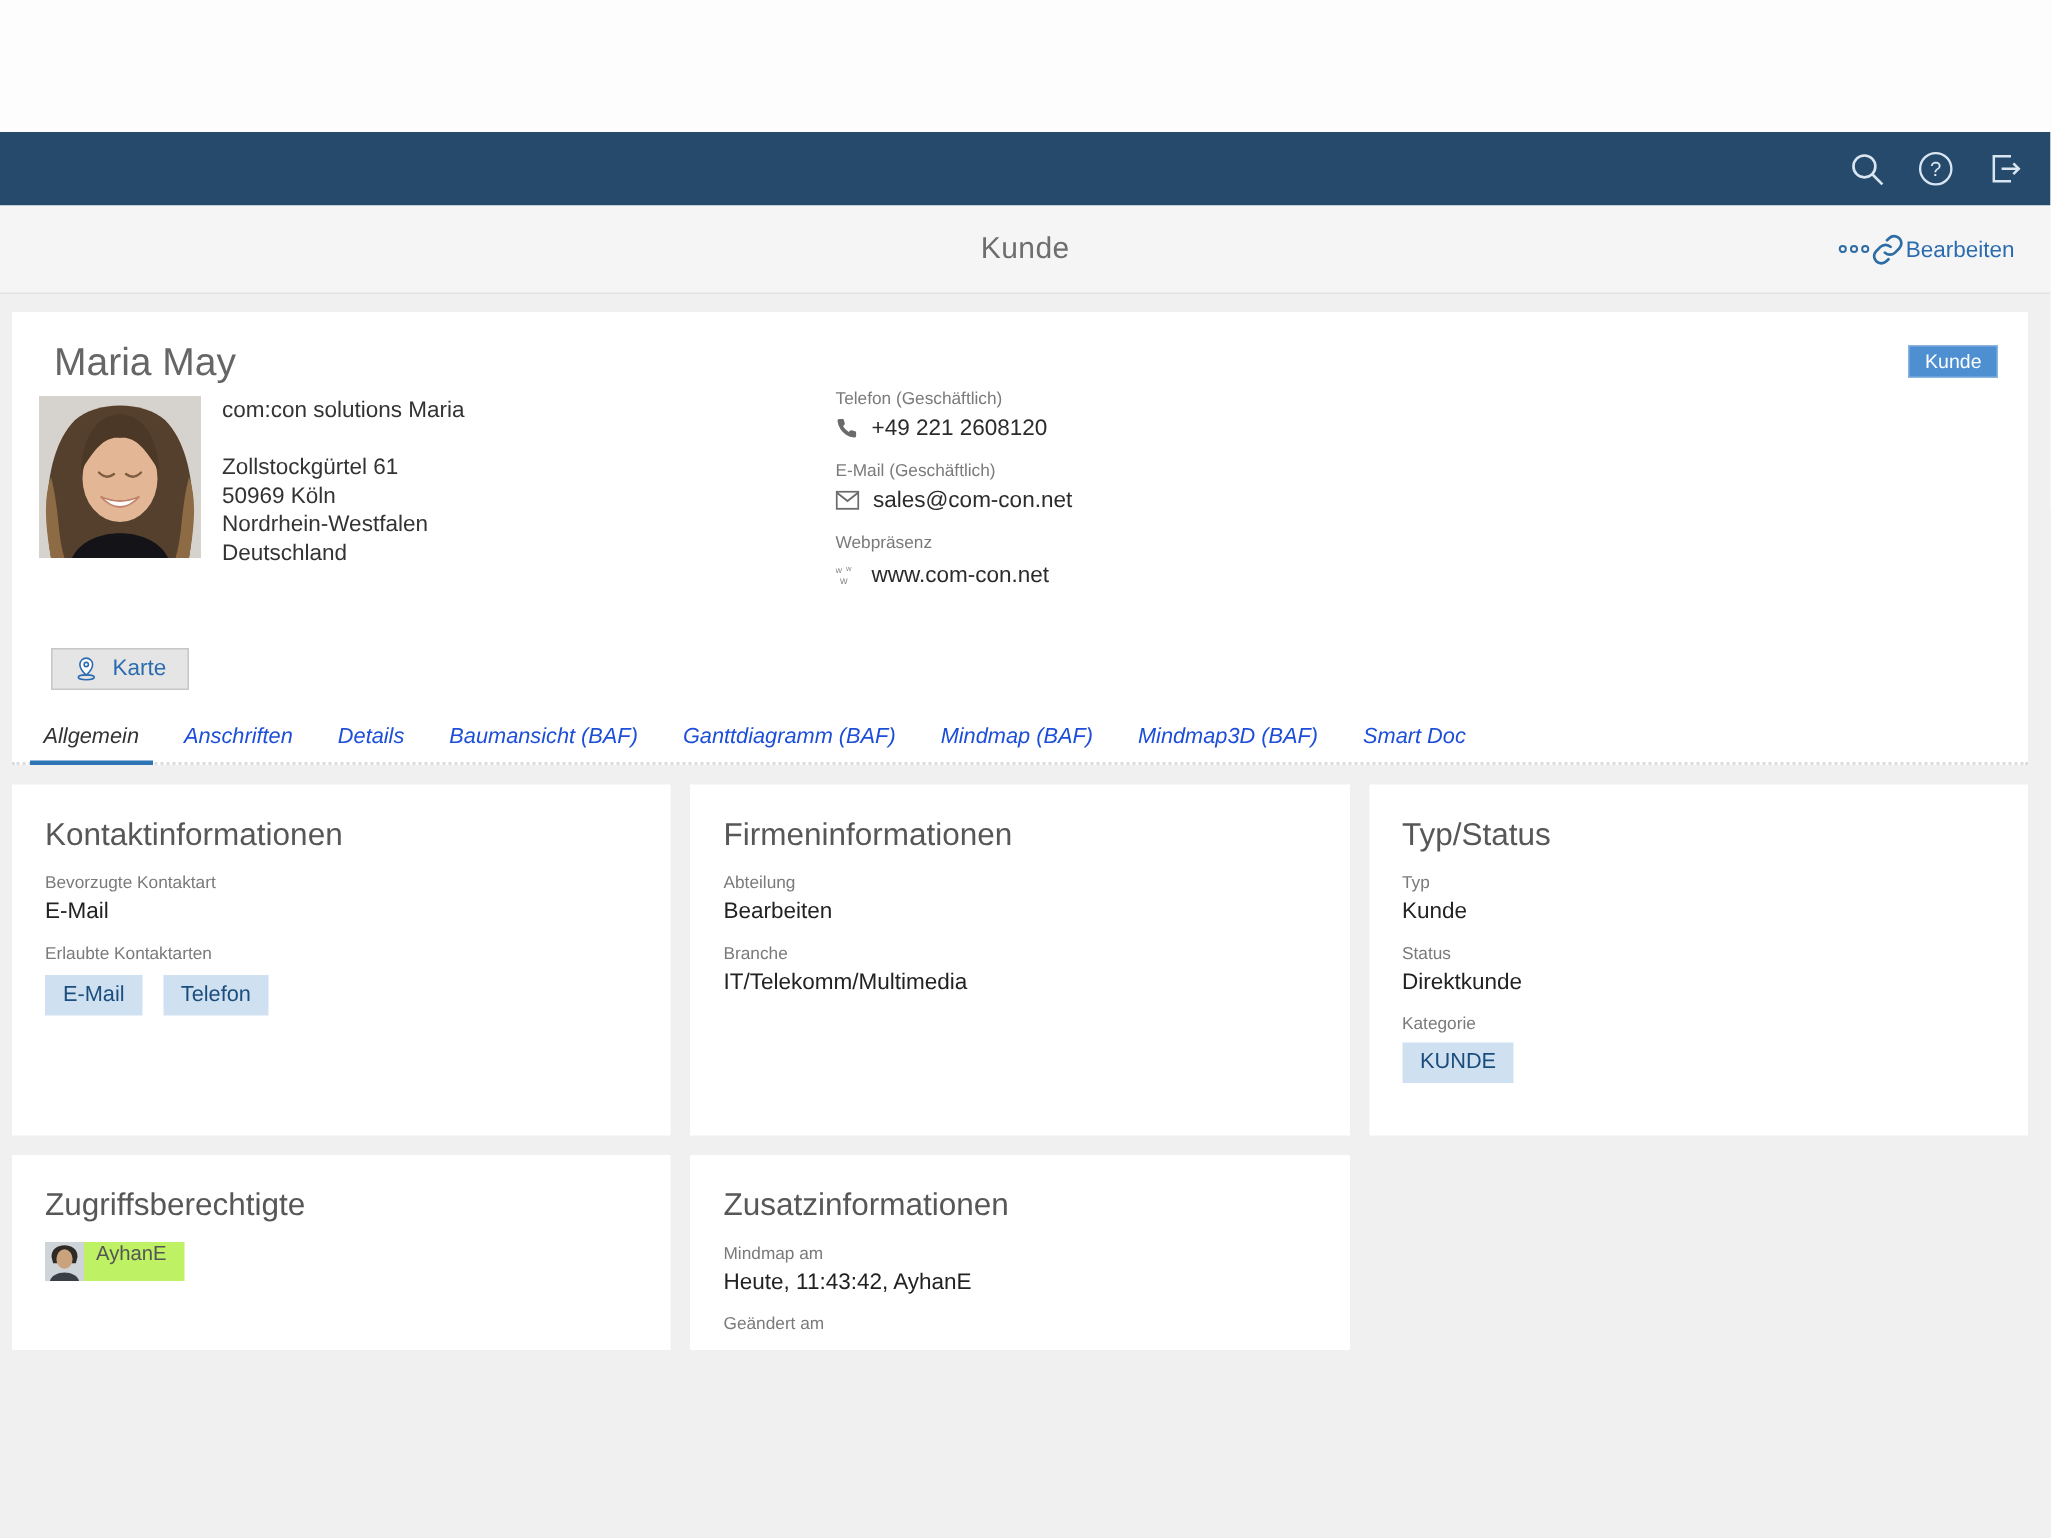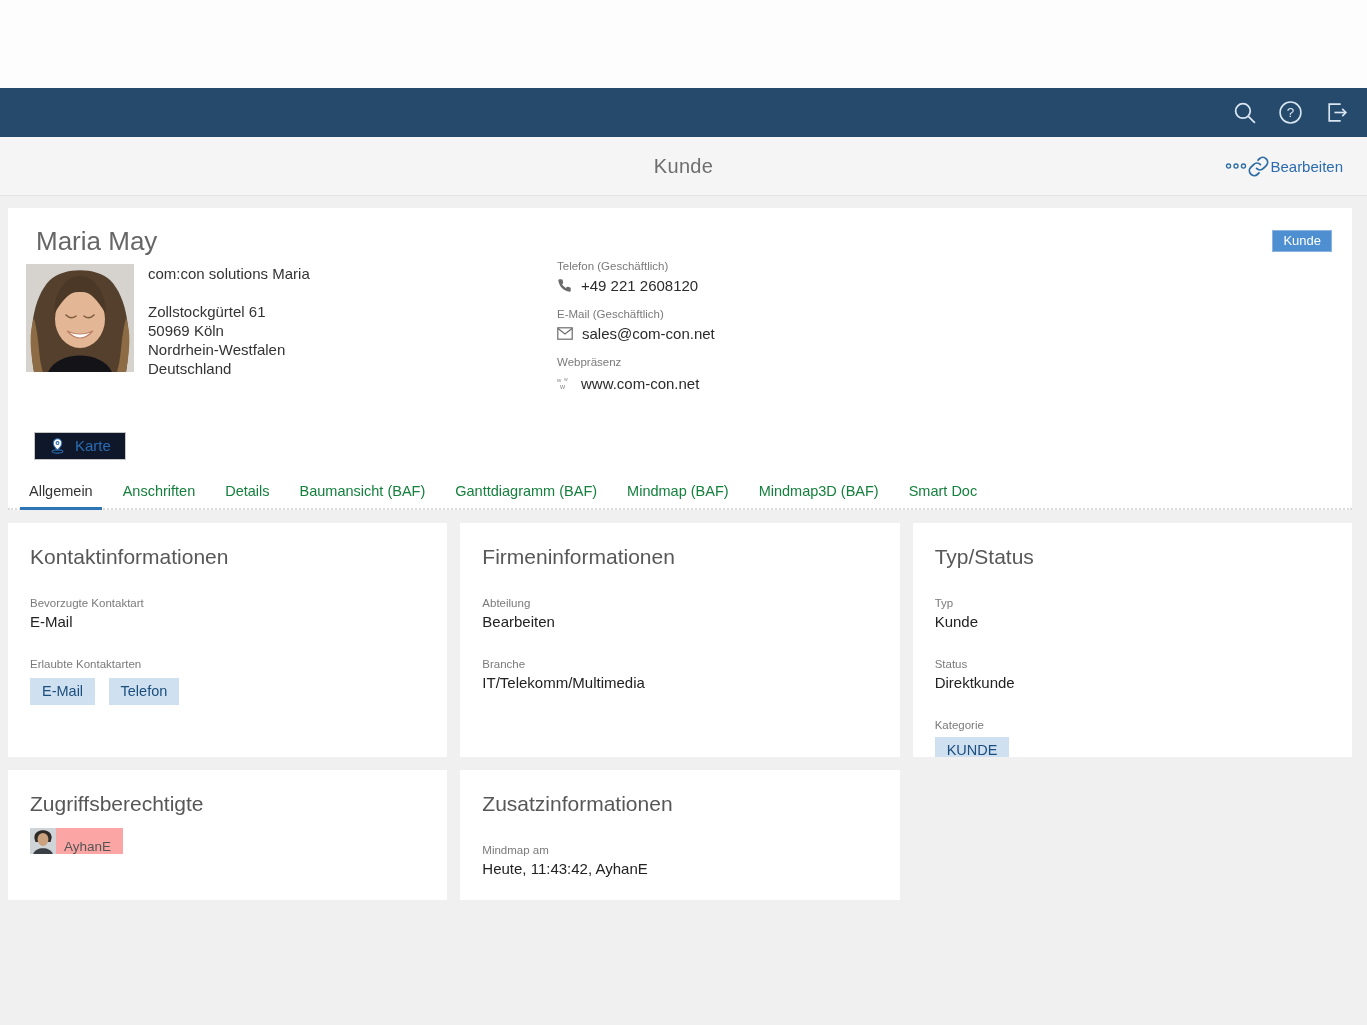--- a/index.html
+++ b/index.html
@@ -22,35 +22,35 @@
   .badge { position: absolute; top: 22px; right: 20px; background: var(--badge-bg); border: 1px solid var(--badge-border); color: #fff; font-size: 13px; padding: 2px 10px 3px; }
   .person-name { font-size: 26px; font-weight: normal; color: #666; margin-left: 10px; }
   .profile-row { display: flex; margin-top: 7px; }
   .photo { width: 108px; height: 108px; flex: 0 0 108px; }
   .addr-block { margin-left: 14px; font-size: 15px; color: #333; line-height: 19px; }
   .addr-company { margin-bottom: 19px; }
   .comm-block { position: absolute; left: 549px; top: 52px; }
   .comm-label { font-size: 11.5px; color: #7a7a7a; margin-bottom: 5px; }
   .comm-value { display: flex; align-items: center; gap: 9px; font-size: 15px; color: #2b2b2b; margin-bottom: 14px; }
   .comm-value .cv-icon { display: flex; align-items: center; color: #6b6b6b; }
-  .karte-btn { display: inline-flex; align-items: center; gap: 9px; margin-top: 54px; margin-left: 8px; background: #0f172a; border: 1px solid #c6c6c6; color: var(--link); font-size: 15px; padding: 4px 14px 5px; cursor: pointer; font-family: inherit; }
-
-  .tabs { position: absolute; left: 0; right: 0; bottom: 0; display: flex; padding-left: 12px; border-bottom: 2px dotted #dcdcdc; }
-  .tab { padding: 8px 9px 9px; margin-right: 12px; font-size: 14.5px; color: #15803d; cursor: pointer; white-space: nowrap; }
+  .karte-btn { display: inline-flex; align-items: center; gap: 9px; margin-top: 54px; margin-left: 8px; background: #e5e5e5; border: 1px solid #c6c6c6; color: var(--link); font-size: 15px; padding: 4px 14px 5px; cursor: pointer; font-family: inherit; }
+
+  .tabs { position: absolute; left: 0; right: 0; bottom: 0; display: flex; padding-left: 12px; border-bottom: 2px dotted #dcdcdc; font-style: italic; }
+  .tab { padding: 8px 9px 9px; margin-right: 12px; font-size: 14.5px; color: #1d4ed8; cursor: pointer; white-space: nowrap; }
   .tab.active { color: #333; border-bottom: 3px solid var(--accent); margin-bottom: -2px; padding-bottom: 8px; }
 
   .grid { margin-top: 13px; display: grid; grid-template-columns: 1fr 1fr 1fr; grid-template-rows: 234px 130px; gap: 13px; }
   .card { background: #fff; padding: 17px 22px; overflow: hidden; }
   .card-title { font-size: 21px; font-weight: normal; color: #575757; margin-top: 5px; }
-  .field { margin-top: 28px; }
+  .field { margin-top: 14px; }
   .field-label { font-size: 11.5px; color: #7a7a7a; margin-bottom: 4px; }
   .field-value { font-size: 15px; color: #222; }
   .chips { margin-top: 8px; }
   .chip { display: inline-block; background: var(--chip-bg); color: var(--chip-text); font-size: 14.5px; padding: 5px 12px 6px; margin-right: 9px; cursor: pointer; }
-  .user-chip { display: inline-flex; align-items: flex-end; gap: 8px; background: #fca5a5; padding-right: 12px; margin-top: 12px; cursor: pointer; }
+  .user-chip { display: inline-flex; align-items: flex-start; gap: 8px; background: #bef264; padding-right: 12px; margin-top: 12px; cursor: pointer; }
   .user-chip .uc-avatar { width: 26px; height: 26px; display: block; }
   .user-chip .uc-label { font-size: 13.5px; color: #555; }
 </style>
 </head>
 <body>
 
 <div class="top-white"></div>
 
 <div class="topbar">
   <span class="tb-icon">

